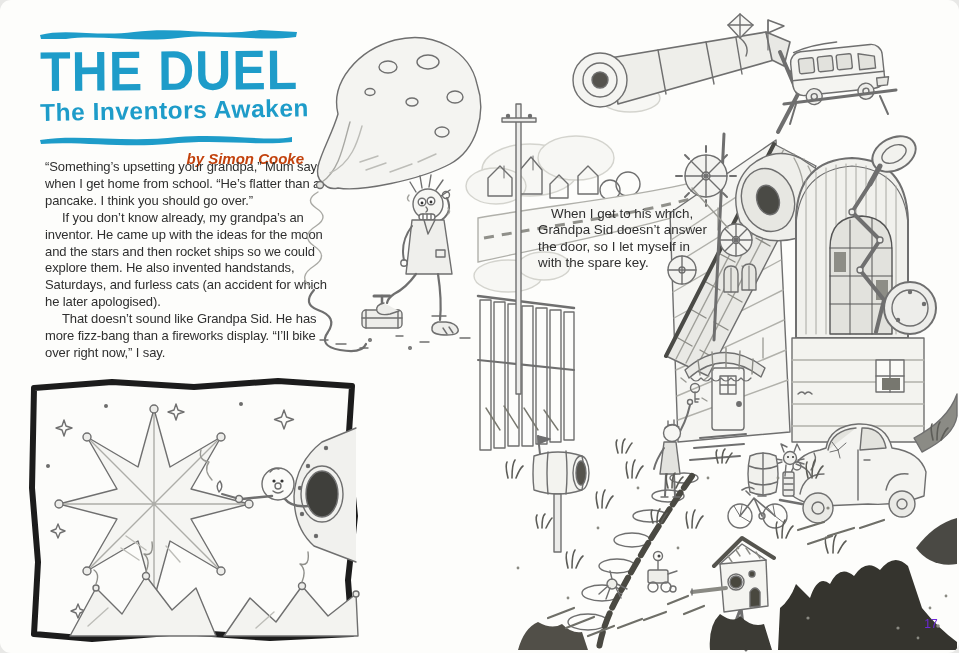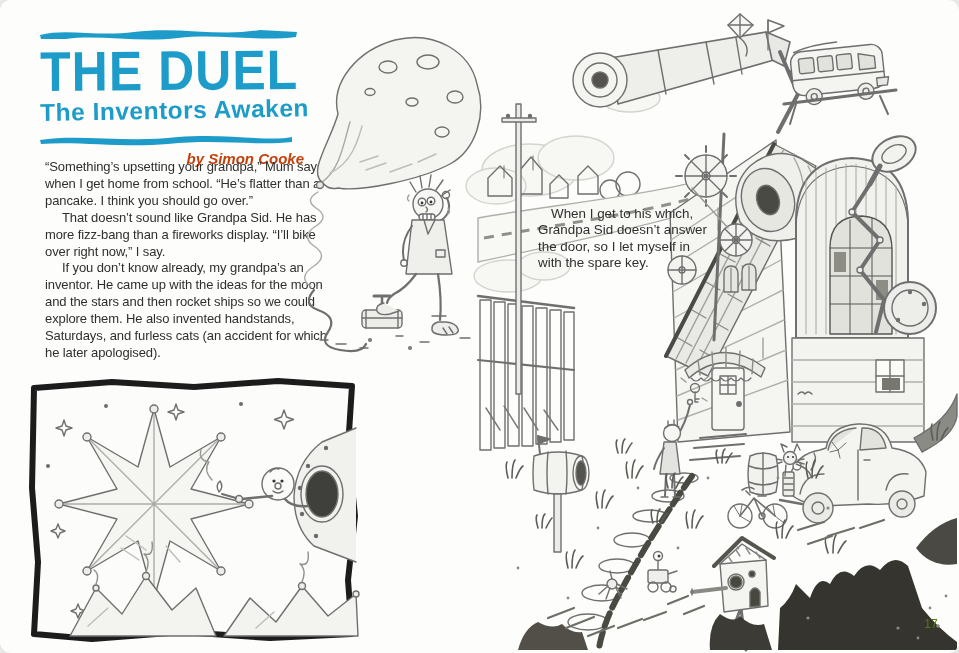--- a/index.html
+++ b/index.html
@@ -13,21 +13,21 @@
          transform:scaleY(1.12) rotate(-.4deg);transform-origin:left top;margin:2px 0 0 2px;white-space:nowrap;}
   #subtitle{color:#1e9cc9;font-weight:bold;font-size:24.5px;letter-spacing:.5px;line-height:1;
             transform:rotate(-1deg);transform-origin:left top;margin:7px 0 6px 2px;white-space:nowrap;}
   #byline{font-style:italic;font-weight:bold;font-size:15px;color:#c2410c;text-align:right;margin-top:4px;}
   
   #story-left{left:45px;top:159px;width:300px;font-size:13px;line-height:16.9px;letter-spacing:-0.1px;}
   #story-left p{margin:0;white-space:pre-line;}
   #story-left p.ind{text-indent:17px;}
   #story-right{left:538px;top:206px;width:210px;font-size:13.4px;line-height:16.4px;
                white-space:pre-line;text-indent:13px;}
-  #page-num{left:916px;top:617px;width:30px;font-size:12px;font-weight:normal;color:#4d7c0f;text-align:center;}
+  #page-num{left:916px;top:617px;width:30px;font-size:12px;font-weight:normal;color:#6d28d9;text-align:center;}
   
   svg.ill{position:absolute;overflow:visible;}
   .sk{stroke:#6f6f6f;stroke-width:1.4;fill:none;stroke-linecap:round;stroke-linejoin:round;}
 </style>
 </head>
 <body>
 
 <div id="spread">
 
   <div class="abs" id="title-block">
@@ -39,29 +39,29 @@
     <svg class="brush" width="256" height="14" viewBox="0 0 256 14">
       <path fill="#1e9cc9" d="M2,8 C40,2 90,11 140,5 C190,1 230,10 254,5 L254,10 C220,14 180,7 130,12 C85,16 40,9 3,12 Z"></path>
     </svg>
     <div id="byline">by Simon Cooke</div>
   </div>
 
   <div class="abs" id="story-left">
     <p>“Something’s upsetting your grandpa,” Mum says
 when I get home from school. “He’s flatter than a
 pancake. I think you should go over.”</p>
-    <p class="ind">That doesn’t sound like Grandpa Sid. He has
-more fizz-bang than a fireworks display. “I’ll bike
-over right now,” I say.</p>
     <p class="ind">If you don’t know already, my grandpa’s an
 inventor. He came up with the ideas for the moon
 and the stars and then rocket ships so we could
 explore them. He also invented handstands,
 Saturdays, and furless cats (an accident for which
 he later apologised).</p>
+    <p class="ind">That doesn’t sound like Grandpa Sid. He has
+more fizz-bang than a fireworks display. “I’ll bike
+over right now,” I say.</p>
   </div>
 
   <svg class="ill" style="left:300px;top:22px" width="192" height="330" viewBox="0 0 192 330" aria-label="A worried inventor scratches his head beside a foot pump whose hose leads to a deflated, crater-covered moon">
     <g class="sk">
       <path d="M22,160 C8,150 30,120 38,92 C30,60 58,28 95,18 C135,8 170,30 177,62 C187,92 176,128 150,142 C120,158 60,170 38,166 C30,168 25,164 22,160 Z" fill="#f4f4f1"></path>
       <path d="M22,160 C40,148 44,120 50,100" stroke="#a8a8a3"></path>
       <path d="M30,151 C52,141 58,118 62,104" stroke="#bdbdb8"></path>
       <ellipse cx="88" cy="45" rx="9" ry="6"></ellipse>
         <ellipse cx="128" cy="40" rx="11" ry="7"></ellipse>
       <ellipse cx="155" cy="75" rx="8" ry="6"></ellipse>

